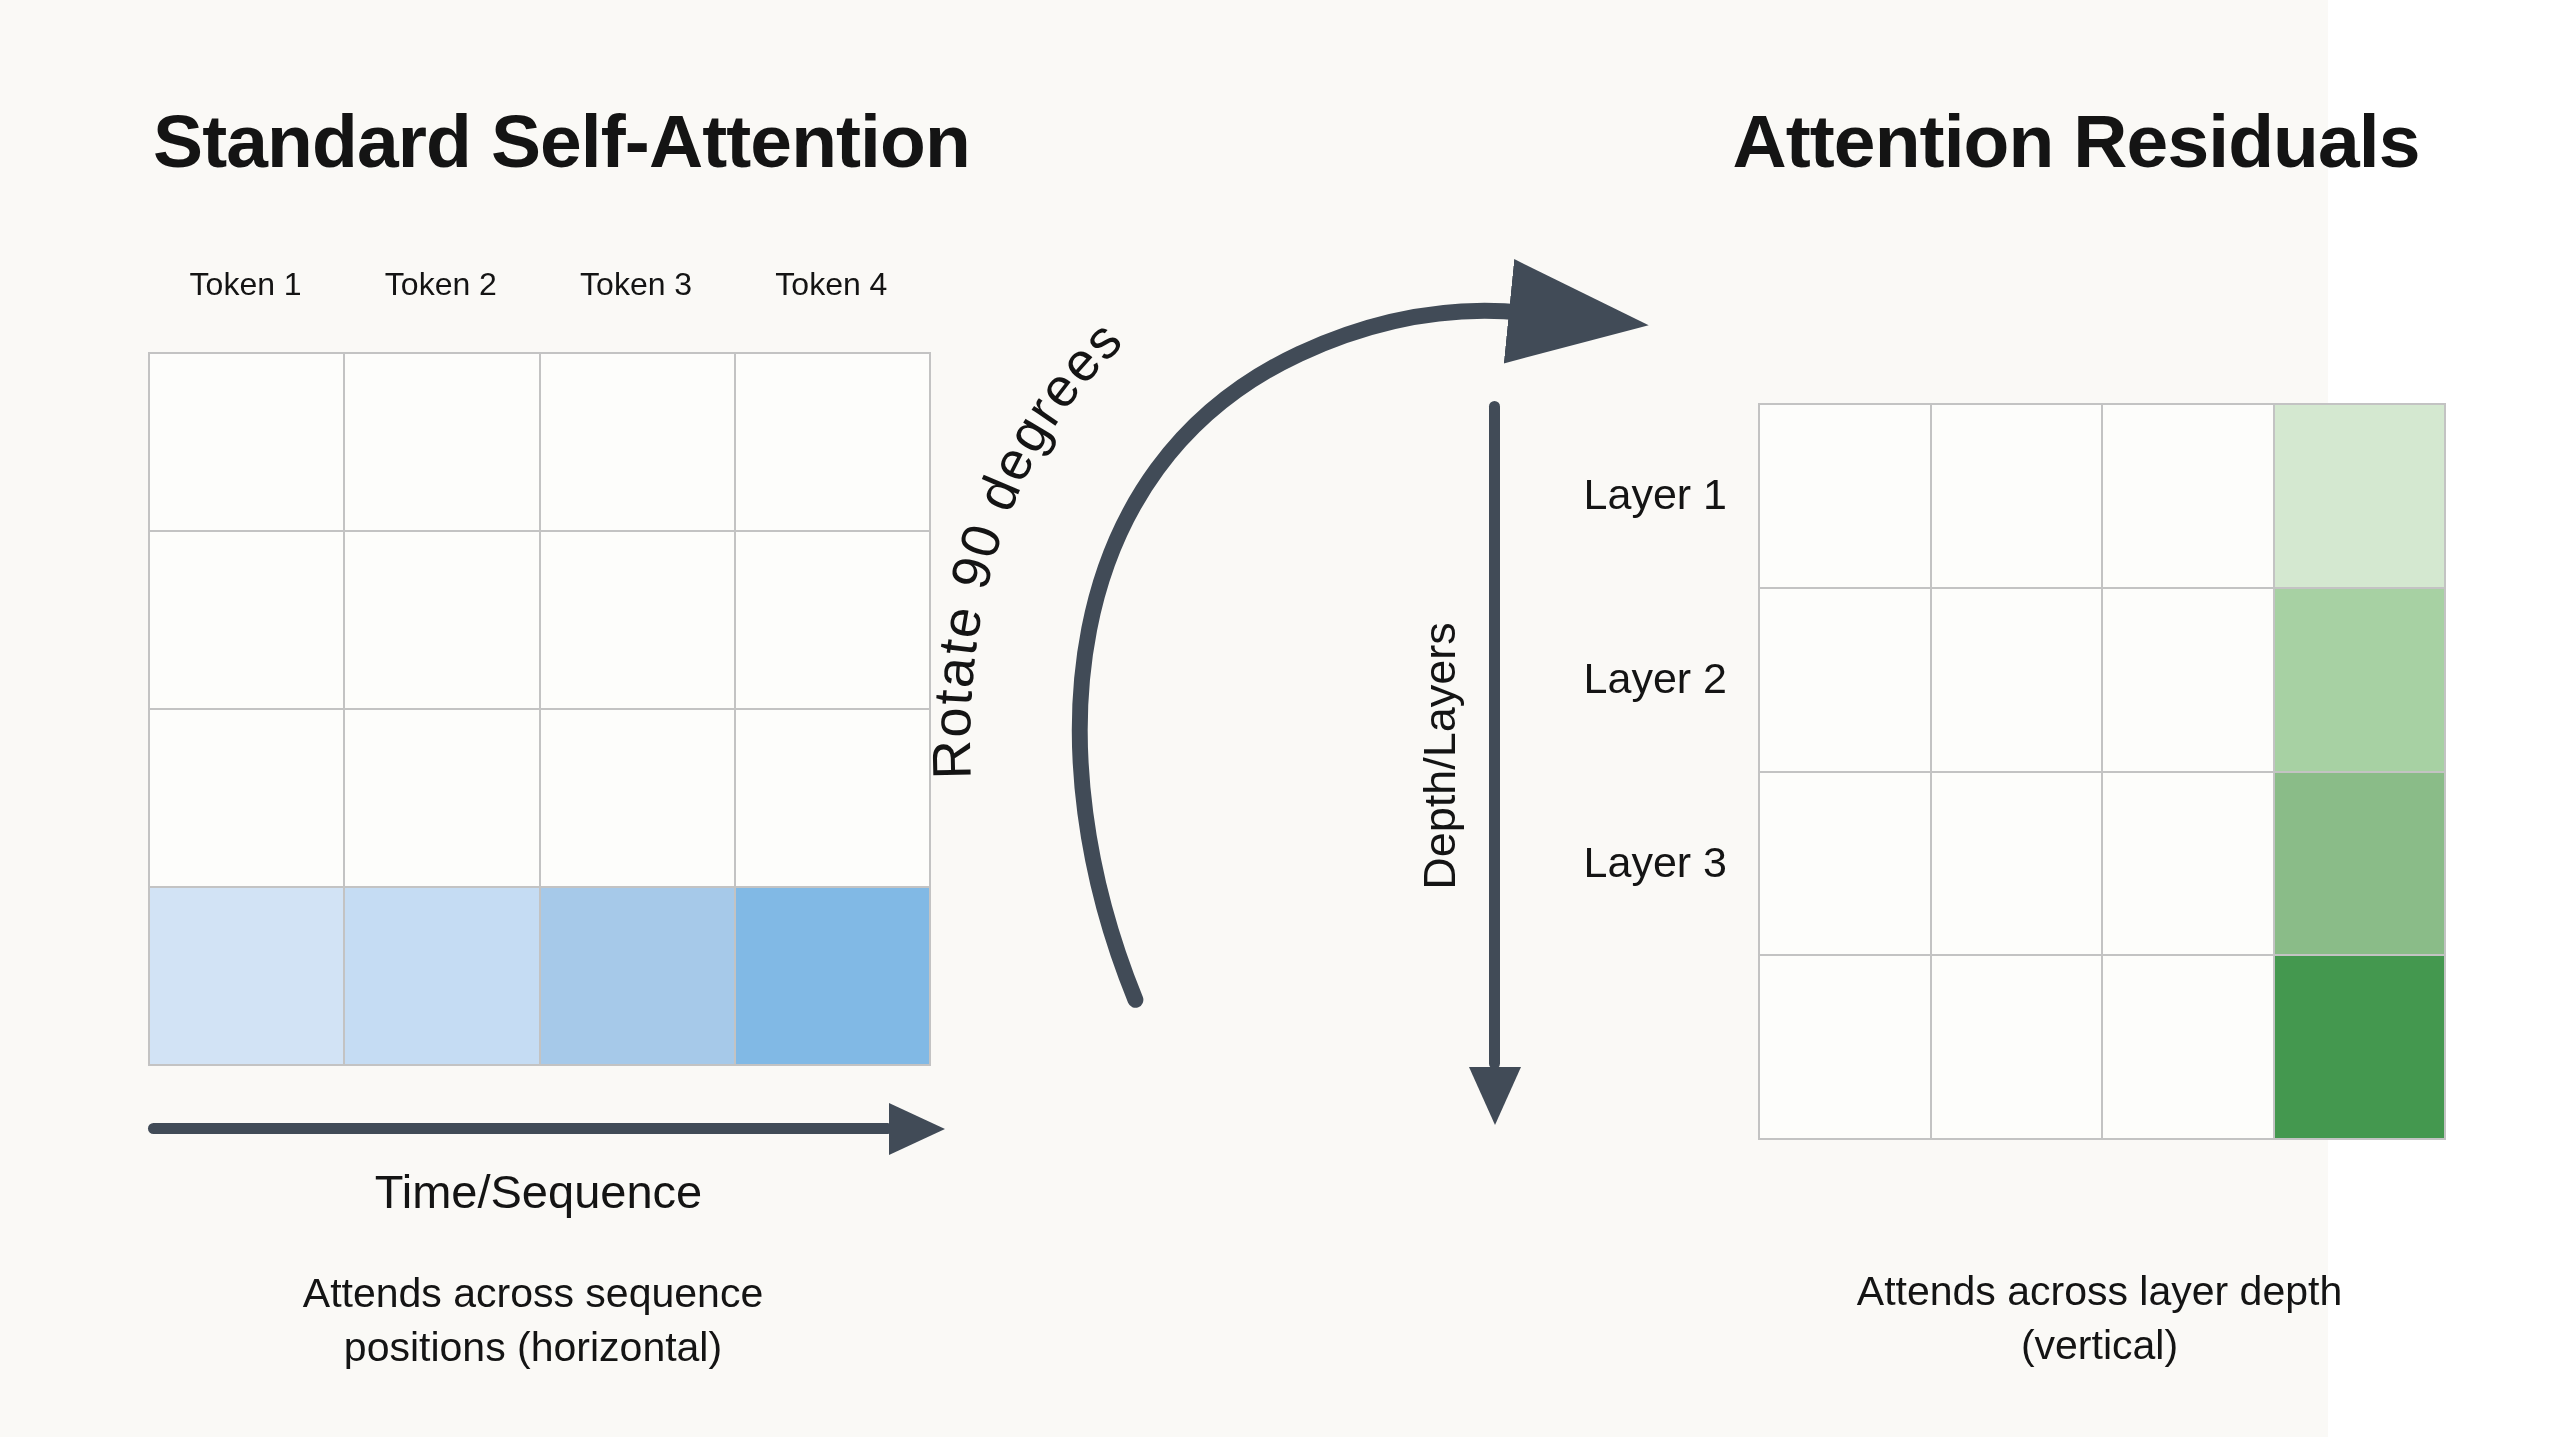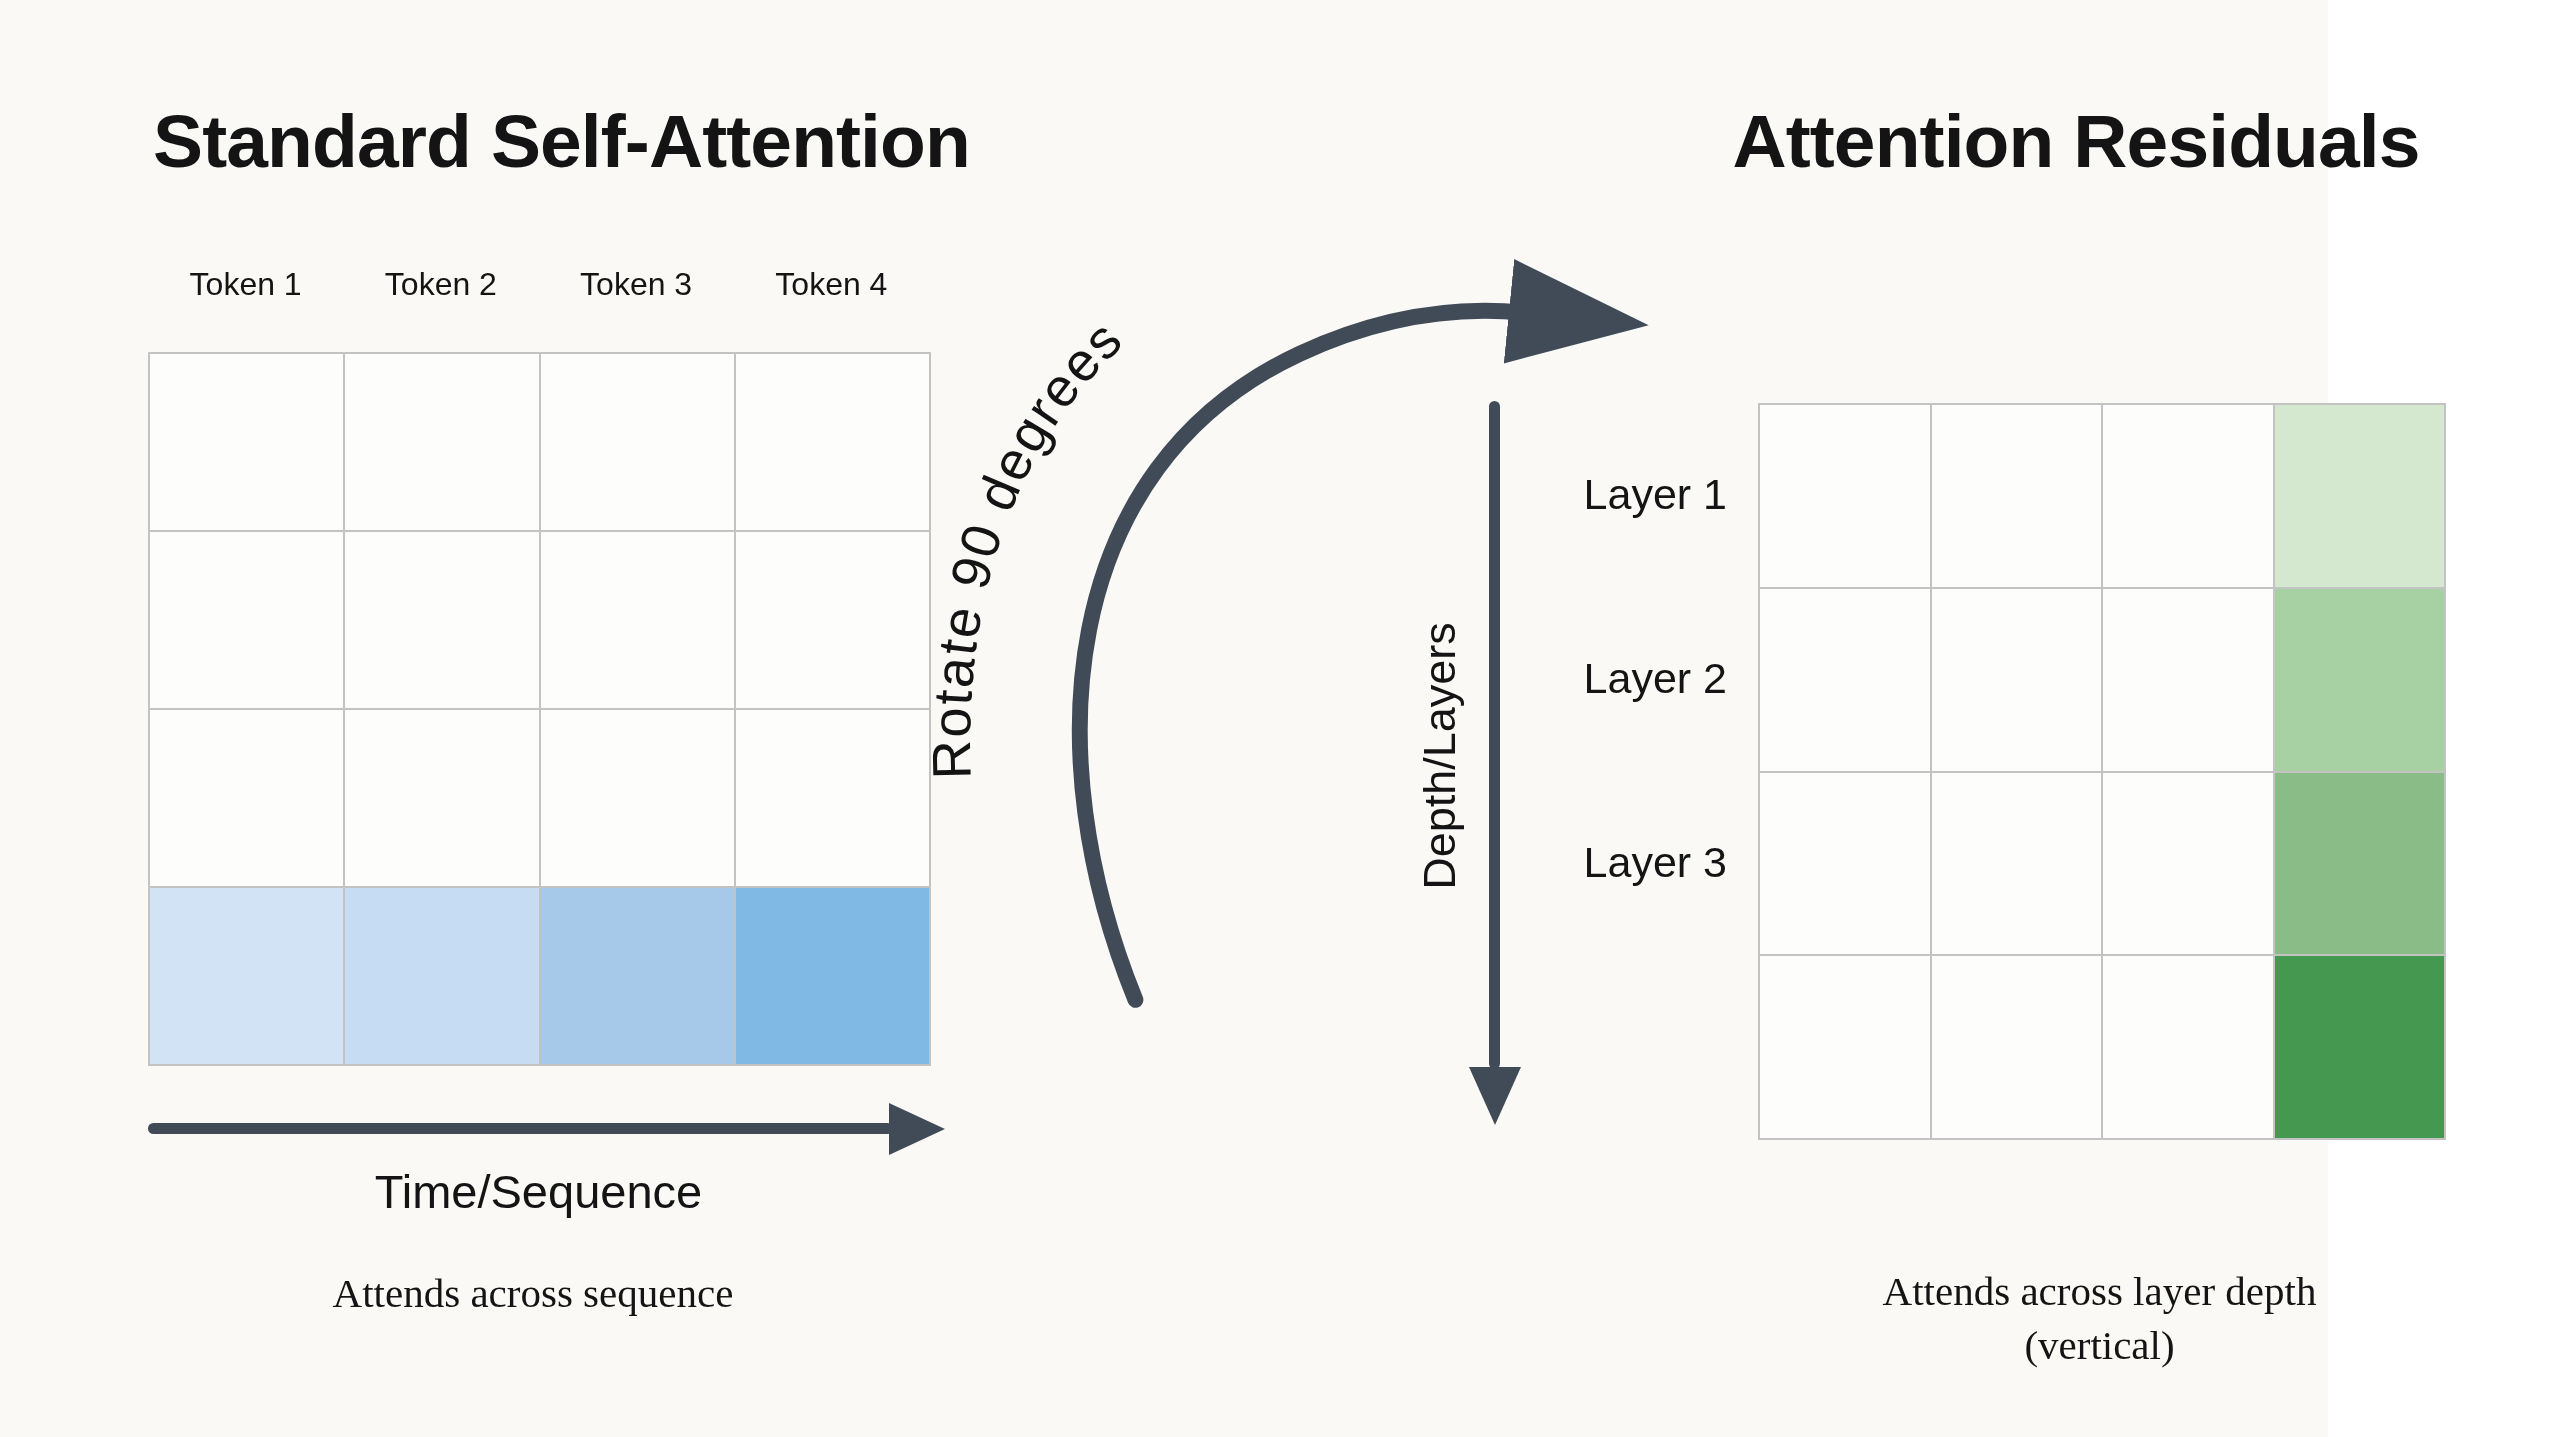--- a/index.html
+++ b/index.html
@@ -23,21 +23,21 @@
   .right-grid{left:1758px;top:403px;width:686px;height:735px;grid-template-columns:repeat(4,1fr);grid-template-rows:repeat(4,1fr);}
   .tokens{left:148px;top:266px;width:781px;display:grid;grid-template-columns:repeat(4,1fr);}
   .tokens span{text-align:center;font-size:32px;}
   .layer-labels{left:1498px;top:403px;width:229px;height:735px;display:grid;grid-template-rows:repeat(4,1fr);}
   .layer-labels span{display:flex;align-items:center;justify-content:flex-end;font-size:43px;}
   .h-arrow-shaft{left:148px;top:1123px;width:745px;height:11.2px;background:var(--arrow);border-radius:5.6px;}
   .h-arrow-head{left:889px;top:1103px;width:0;height:0;border-top:26px solid transparent;border-bottom:26px solid transparent;border-left:56px solid var(--arrow);}
   .v-arrow-shaft{left:1489px;top:401px;width:11.2px;height:668px;background:var(--arrow);border-radius:5.6px;}
   .v-arrow-head{left:1469px;top:1067px;width:0;height:0;border-left:26px solid transparent;border-right:26px solid transparent;border-top:58px solid var(--arrow);}
   .axis-label{font-size:47px;text-align:center;}
-  .caption{font-size:41px;text-align:center;line-height:54px;font-family:Liberation Serif, serif;}
+  .caption{font-size:41px;text-align:center;line-height:54px;}
   .depth-label{left:1440px;top:756px;transform:translate(-50%,-50%) rotate(-90deg);white-space:nowrap;font-size:45px;}
   svg.overlay{position:absolute;left:0;top:0;pointer-events:none;}
   .rot-text{font-size:58px;letter-spacing:2px;font-weight:500;fill:var(--ink);}
 </style>
 </head>
 <body>
 
 <div class="canvas">
 
   <div class="abs title" style="left:131px;top:98px;width:861px;">Standard Self-Attention</div>
@@ -68,20 +68,21 @@
       <div class="cell" style="background: rgb(129, 185, 229);"></div>
     </div>
 
   <div class="abs h-arrow-shaft"></div>
   <div class="abs h-arrow-head"></div>
 
   <div class="abs axis-label" style="left:148px;top:1164px;width:781px;">Time/Sequence</div>
 
   <div class="abs caption" style="left:112px;top:1266px;width:842px;">
     <div>Attends across sequence</div>
+    <div>positions (horizontal)</div>
   </div>
 
   <svg class="overlay" width="2576" height="1438" viewBox="0 0 2752 1536">
     <defs>
       <marker id="curveHead" markerUnits="userSpaceOnUse" markerWidth="170" markerHeight="140" refX="16" refY="62" orient="auto">
         <polygon points="0,6 150,62 0,118" fill="var(--arrow)"></polygon>
       </marker>
     </defs>
     <path d="M 1213 1068 C 1108 810 1128 500 1388 378 C 1470 340 1548 326 1628 334" fill="none" stroke="var(--arrow)" stroke-width="17" stroke-linecap="round" marker-end="url(#curveHead)"></path>
     <path id="rotTextPath" d="M 1042 892 C 1006 556 1150 328 1408 256 C 1512 230 1600 226 1706 240" fill="none" stroke="none"></path>

